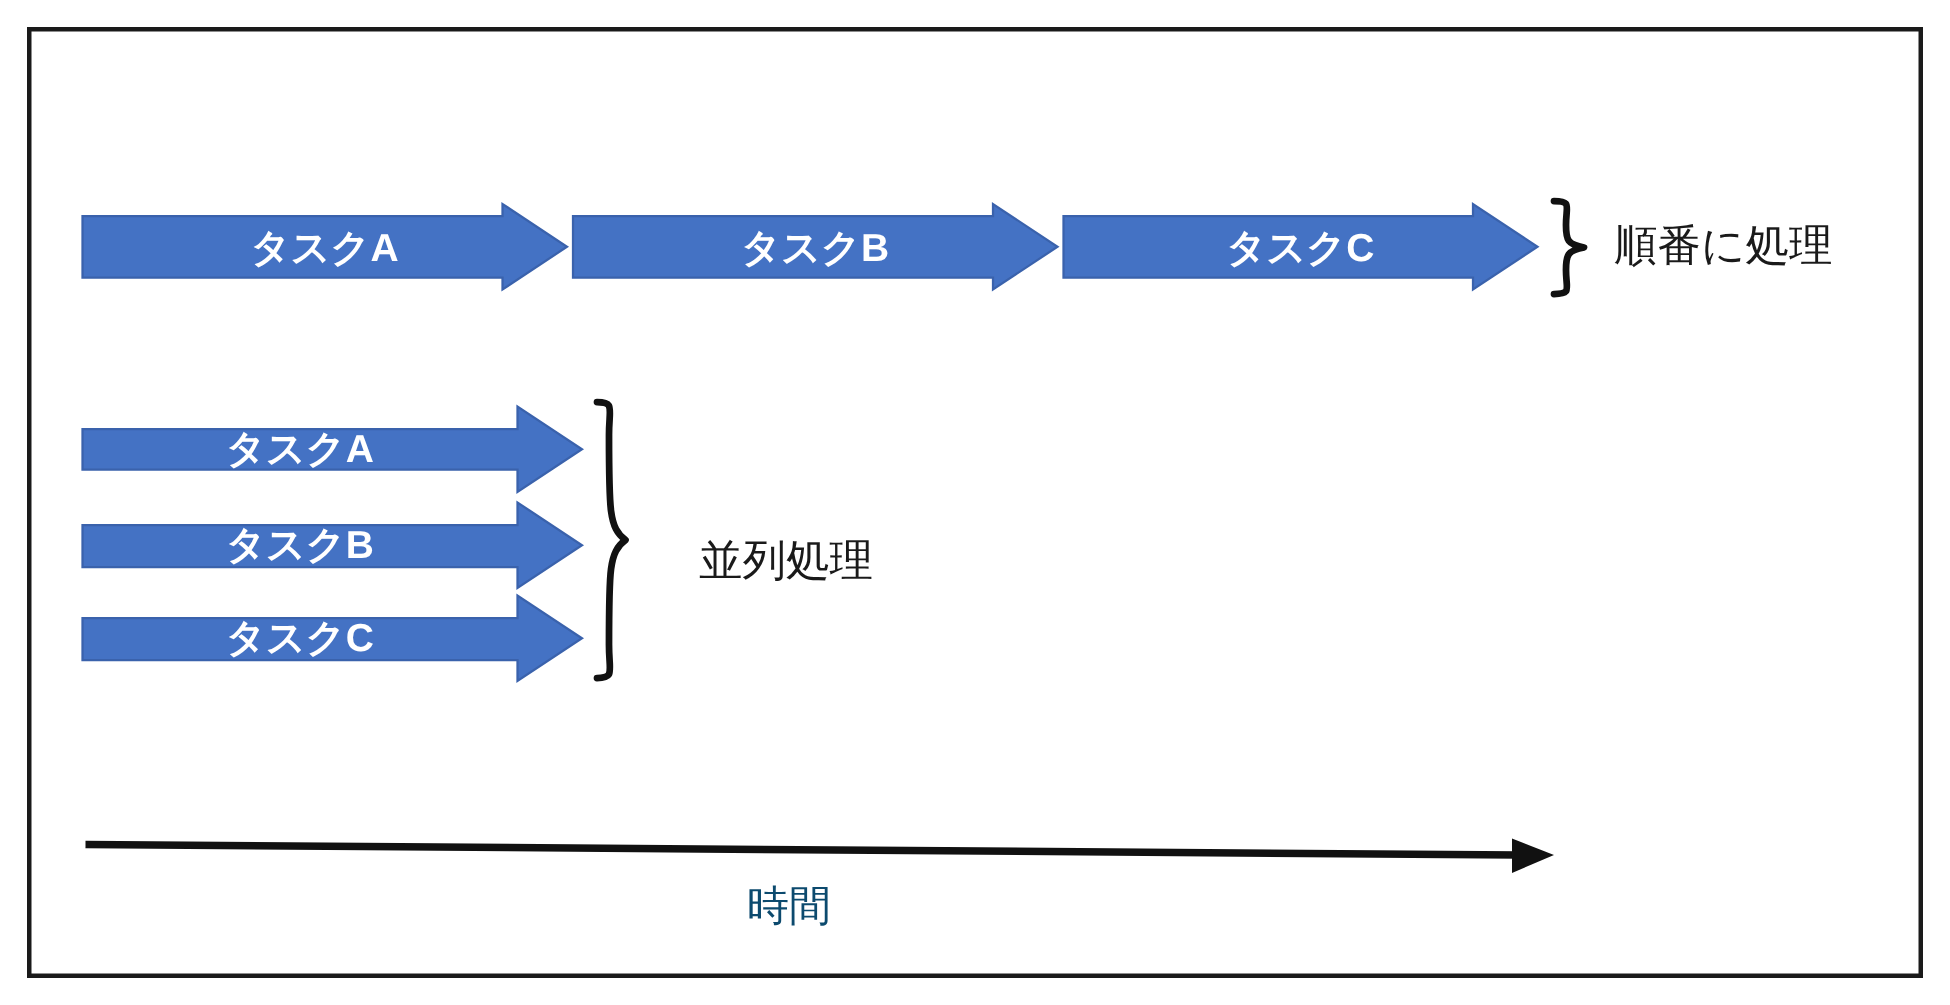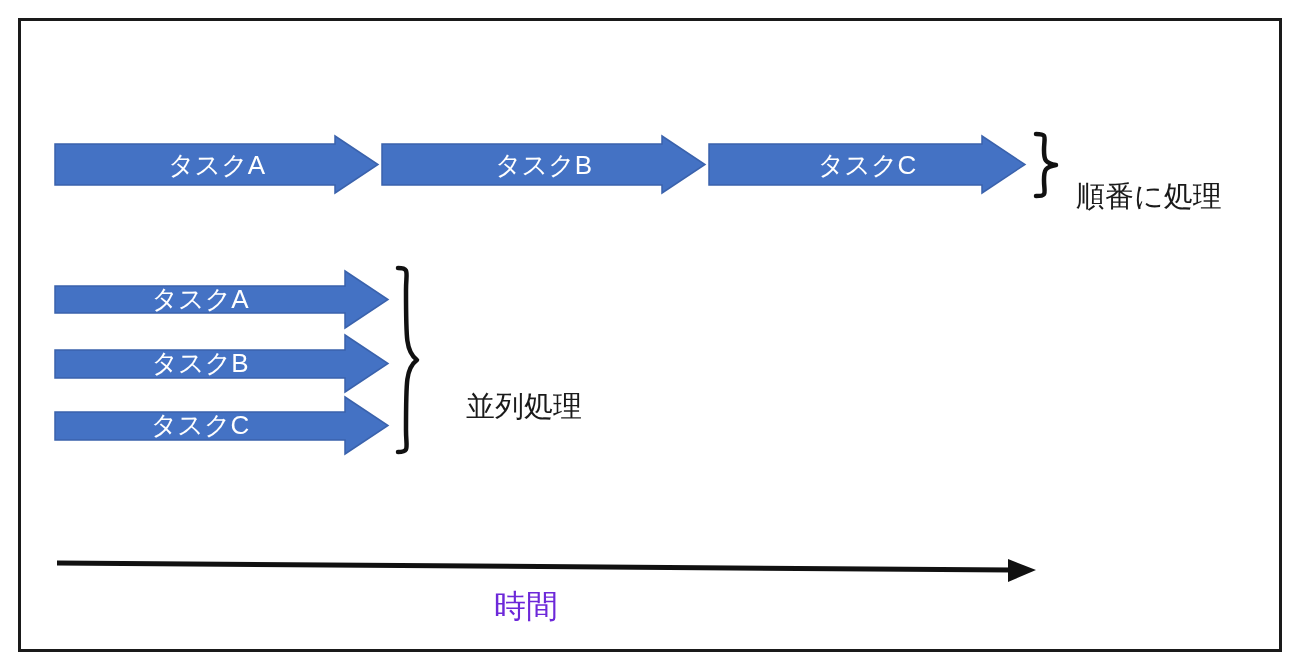--- a/index.html
+++ b/index.html
@@ -28,39 +28,38 @@
     width: 1264px;
     height: 634px;
     border: 3px solid #1a1a1a;
     box-sizing: border-box;
     background: #ffffff;
   }
   .arrow-label {
     position: absolute;
     color: #ffffff;
     font-size: 26px;
-    font-weight: 400;
+    font-weight: 700;
     white-space: nowrap;
     letter-spacing: 0px;
     text-align: center;
     pointer-events: none;
     line-height: 1;
   }
   .side-label {
     position: absolute;
     color: #1a1a1a;
     font-size: 29px;
     white-space: nowrap;
     line-height: 1;
-    margin-top: 32px;
   }
   .time-label {
     position: absolute;
-    color: #6d28d9;
-    font-size: 32px;
+    color: #0c4a6e;
+    font-size: 28px;
     white-space: nowrap;
     line-height: 1;
   }
   svg.layer {
     position: absolute;
     left: 0;
     top: 0;
     width: 1300px;
     height: 670px;
     overflow: visible;

